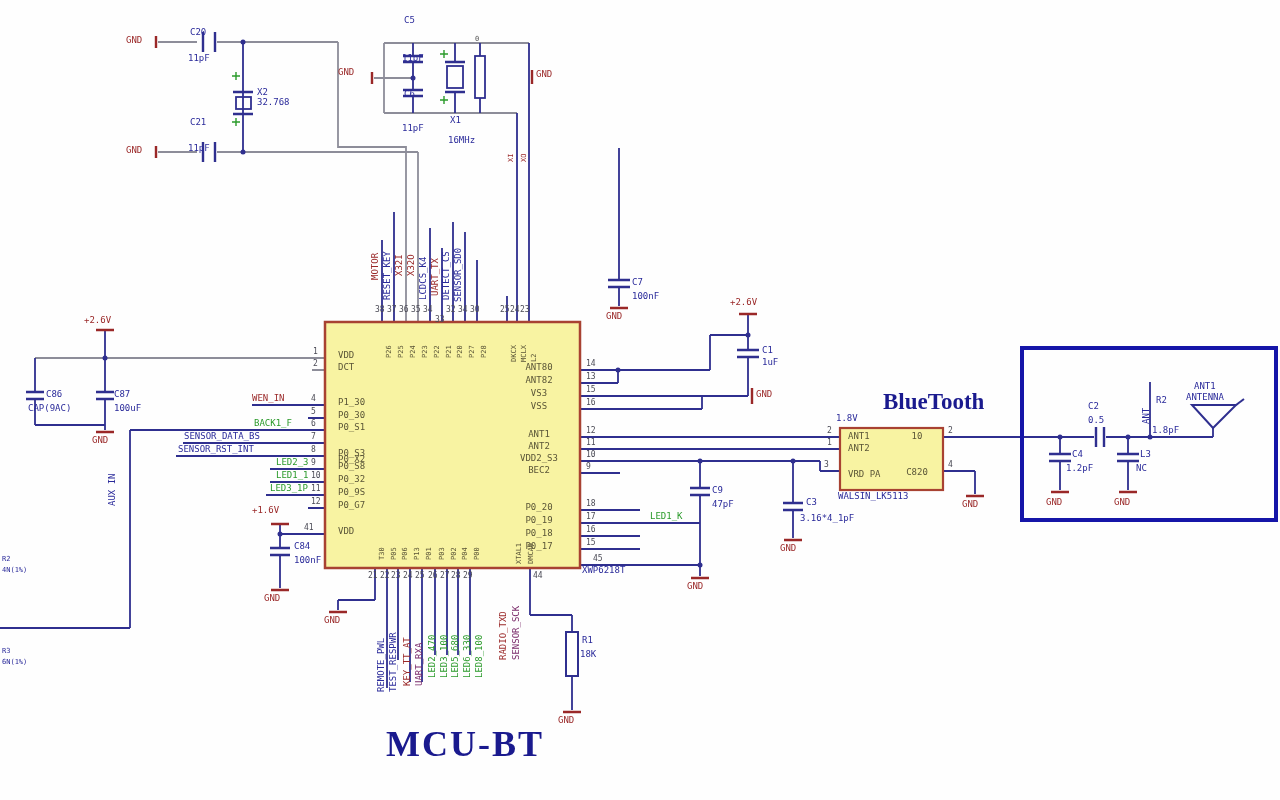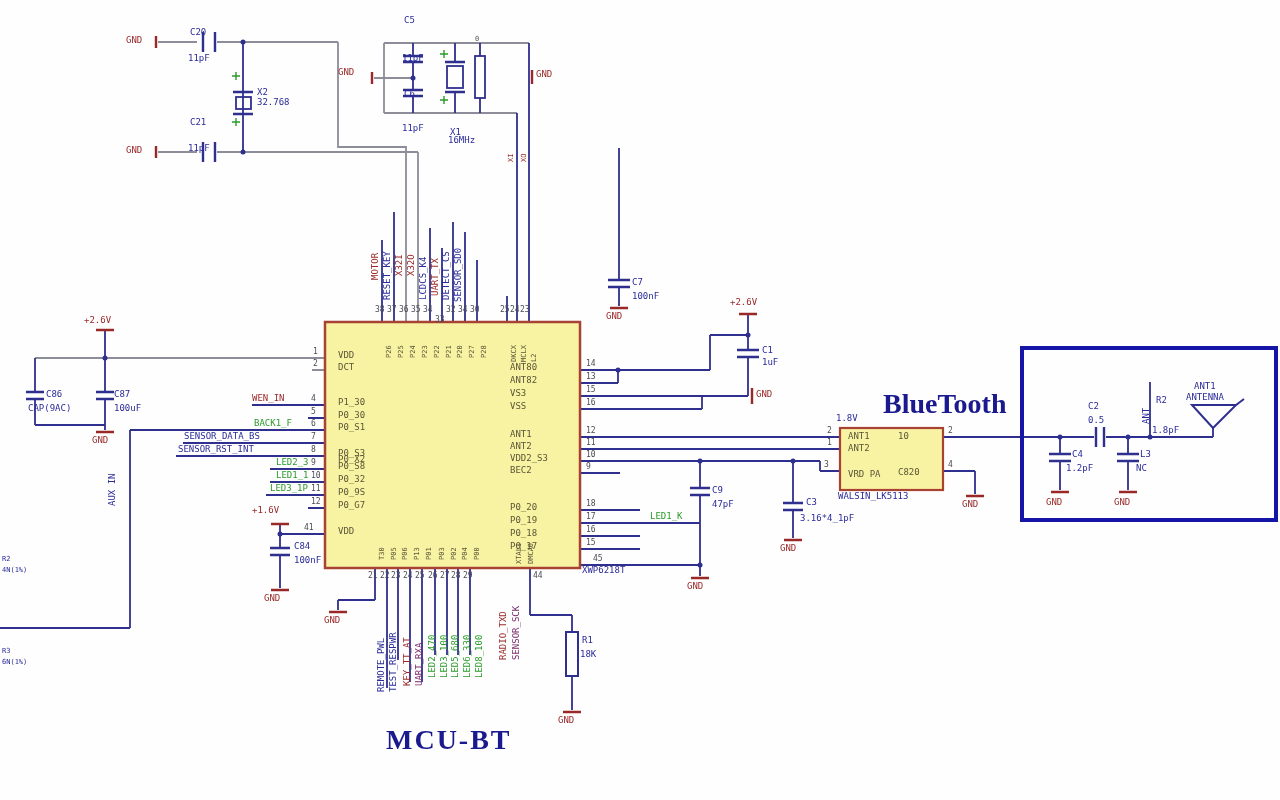--- a/index.html
+++ b/index.html
@@ -8,21 +8,21 @@
   svg{position:absolute;left:0;top:0;}
   .l{position:absolute;font:9px "DejaVu Sans Mono",monospace;color:#2a2a9a;white-space:nowrap;line-height:1;}
   .r{color:#9a2828;}
   .g{color:#2a9a2a;}
   .d{color:#555;}
   .o{color:#5a5537;}
   .p{color:#7a2a6a;}
   .pn{font-size:8px;color:#4a4a55;}
   .t7{font-size:7px;}
   .v{transform:rotate(-90deg);transform-origin:0 0;}
-  .ra{text-align:left;}
+  .ra{text-align:center;}
   .big{position:absolute;font-family:"Liberation Serif",serif;font-weight:bold;color:#1a1a8e;white-space:nowrap;line-height:1;}
 </style>
 </head>
 <body>
 
 <div id="canvas">
 
 <svg width="1280" height="800" viewBox="0 0 1280 800">
 
   <path fill="none" stroke="#8d8d99" stroke-width="1.8" d="
@@ -124,21 +124,21 @@
 <span class="l" style="left:257px;top:98px">32.768</span>
 <span class="l" style="left:190px;top:118px">C21</span>
 <span class="l" style="left:188px;top:144px">11pF</span>
 <span class="l r" style="left:126px;top:146px">GND</span>
 
 <span class="l" style="left:404px;top:16px">C5</span>
 <span class="l" style="left:402px;top:54px">11pF</span>
 <span class="l r" style="left:338px;top:68px">GND</span>
 <span class="l" style="left:404px;top:90px">C6</span>
 <span class="l" style="left:402px;top:124px">11pF</span>
-<span class="l" style="left:450px;top:128px">X1</span>
+<span class="l" style="left:450px;top:116px">X1</span>
 <span class="l" style="left:448px;top:136px">16MHz</span>
 <span class="l d t7" style="left:475px;top:36px">0</span>
 <span class="l r" style="left:536px;top:70px">GND</span>
 <span class="l r v t7" style="left:508px;top:162px">XI</span>
 <span class="l r v t7" style="left:521px;top:162px">XO</span>
 
 <span class="l r" style="left:84px;top:316px">+2.6V</span>
 <span class="l" style="left:46px;top:390px">C86</span>
 <span class="l" style="left:28px;top:404px">CAP(9AC)</span>
 <span class="l" style="left:114px;top:390px">C87</span>
@@ -326,16 +326,16 @@
 <span class="l" style="left:1140px;top:450px">L3</span>
 <span class="l" style="left:1136px;top:464px">NC</span>
 <span class="l v" style="left:1142px;top:424px">ANT</span>
 <span class="l" style="left:1156px;top:396px">R2</span>
 <span class="l" style="left:1152px;top:426px">1.8pF</span>
 <span class="l" style="left:1194px;top:382px">ANT1</span>
 <span class="l" style="left:1186px;top:393px">ANTENNA</span>
 <span class="l r" style="left:1046px;top:498px">GND</span>
 <span class="l r" style="left:1114px;top:498px">GND</span>
 
-<span class="big" style="left:883px;top:390px;font-size:28px">BlueTooth</span>
-<span class="big" style="left:386px;top:726px;font-size:28px;letter-spacing:2px">MCU-BT</span>
+<span class="big" style="left:883px;top:390px;font-size:23px">BlueTooth</span>
+<span class="big" style="left:386px;top:726px;font-size:36px;letter-spacing:2px">MCU-BT</span>
 
 </div>
 
 </body></html>

